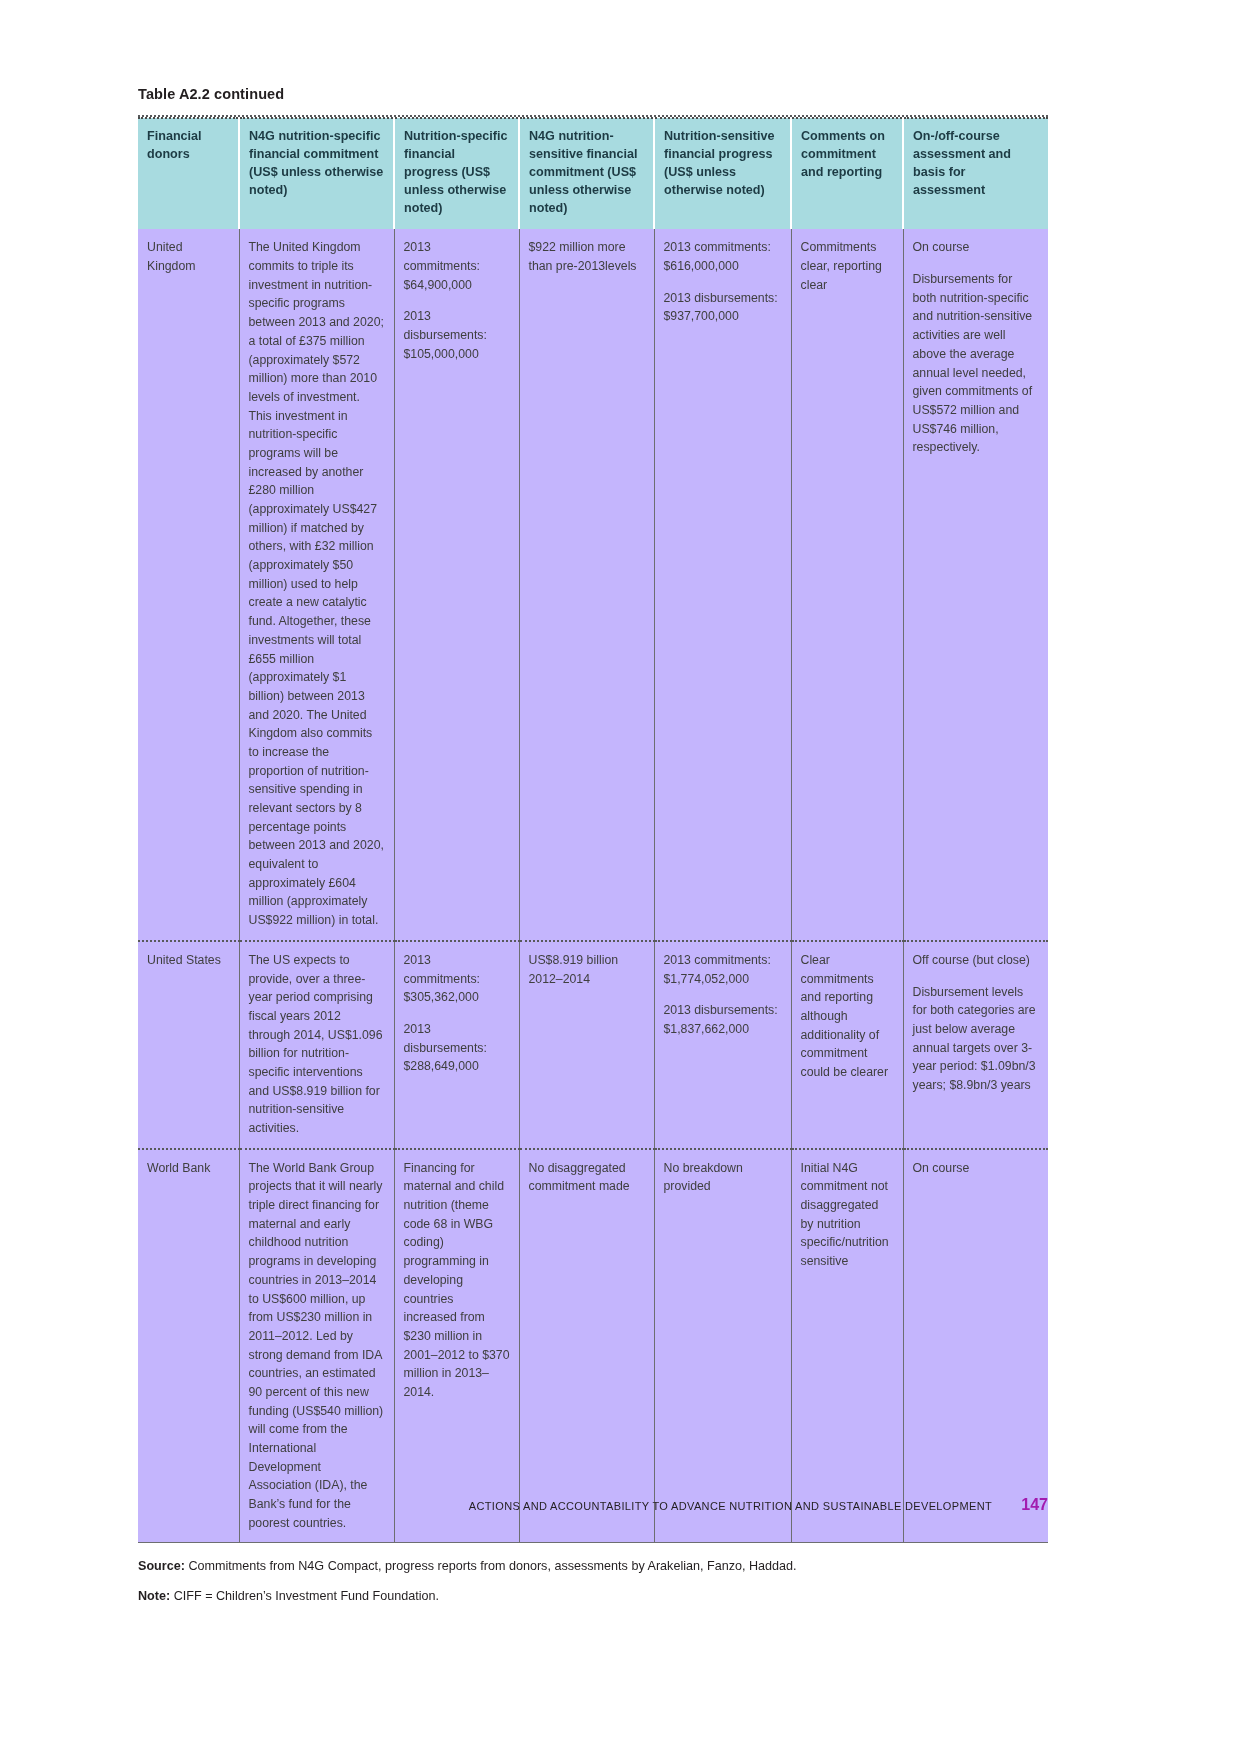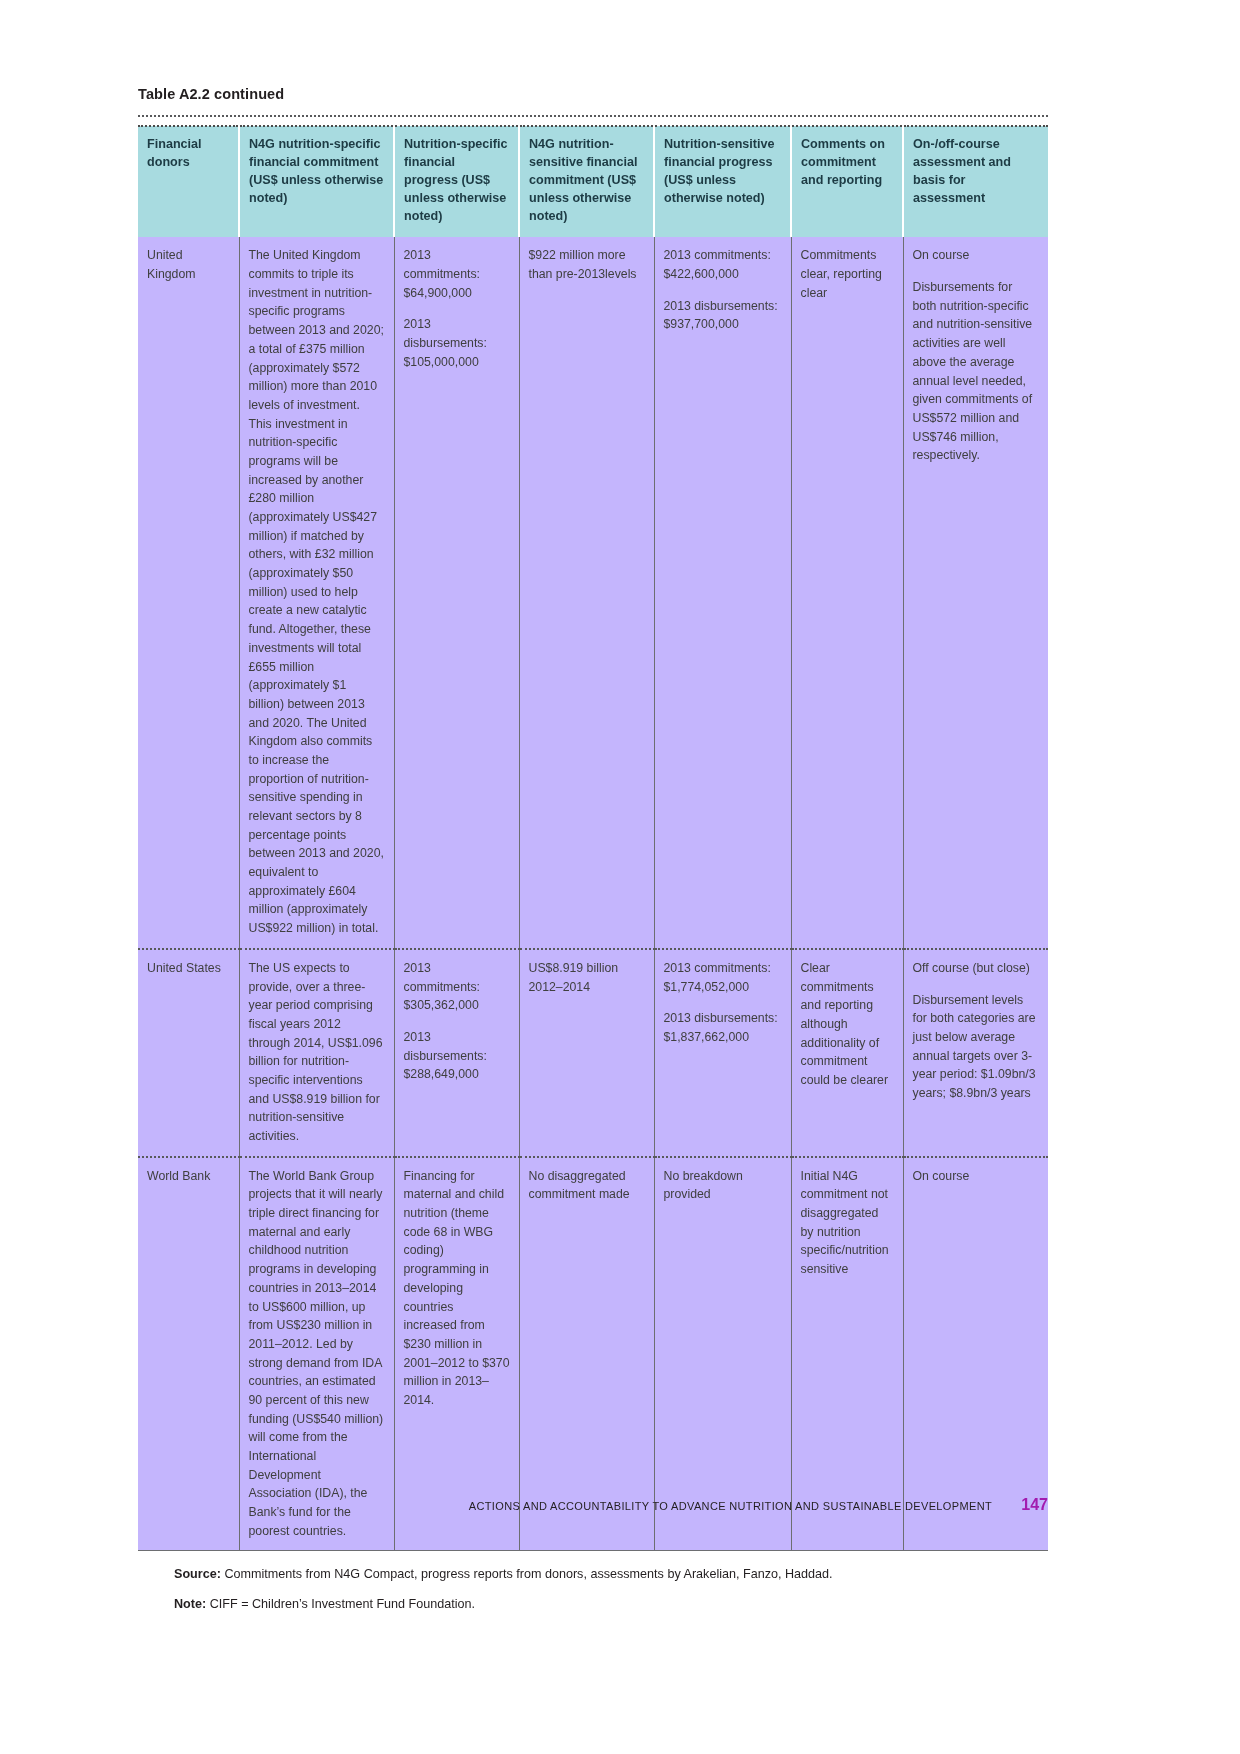--- a/index.html
+++ b/index.html
@@ -35,21 +35,20 @@
     font-weight: bold;
     color: #231f20;
     letter-spacing: 0.1px;
     margin-bottom: 13px;
   }
   table.a22 {
     width: 910px;
     border-collapse: collapse;
     table-layout: fixed;
     font-size: 12.3px;
-    margin-top: 8px;
   }
   table.a22 col.c0 { width: 101px; }
   table.a22 col.c1 { width: 155px; }
   table.a22 col.c2 { width: 125px; }
   table.a22 col.c3 { width: 135px; }
   table.a22 col.c4 { width: 137px; }
   table.a22 col.c5 { width: 112px; }
   table.a22 col.c6 { width: 145px; }
 
   thead th {
@@ -107,21 +106,20 @@
     width: 910px;
     height: 0;
     margin: 0;
   }
 
   .notes {
     margin-top: 14px;
     font-size: 12.6px;
     color: #231f20;
     line-height: 1.5;
-    margin-left: 36px;
   }
   .notes .line { margin-bottom: 11px; }
   .notes .line:last-child { margin-bottom: 0; }
   .notes b { font-weight: bold; }
 
   .footer {
     position: absolute;
     left: 138px;
     top: 1496px;
     width: 910px;
@@ -180,21 +178,21 @@
           <td>United Kingdom</td>
           <td>The United Kingdom commits to triple its investment in nutrition-specific programs between 2013 and 2020; a total of £375 million (approximately $572 million) more than 2010 levels of investment. This investment in nutrition-specific programs will be increased by another £280 million (approximately US$427 million) if matched by others, with £32 million (approximately $50 million) used to help create a new catalytic fund. Altogether, these investments will total £655 million (approximately $1 billion) between 2013 and 2020. The United Kingdom also commits to increase the proportion of nutrition-sensitive spending in relevant sectors by 8 percentage points between 2013 and 2020, equivalent to approximately £604 million (approximately US$922 million) in total.</td>
           <td>
             <p>2013 commitments: $64,900,000</p>
             <p>2013 disbursements: $105,000,000</p>
           </td>
           <td>
             <p>$922 million more than pre-2013levels</p>
           </td>
           <td>
-            <p>2013 commitments: $422,600,000</p>
+            <p>2013 commitments: $616,000,000</p>
             <p>2013 disbursements: $937,700,000</p>
           </td>
           <td>
             <p>Commitments clear, reporting clear</p>
           </td>
           <td>
             <p>On course</p>
             <p>Disbursements for both nutrition-specific and nutrition-sensitive activities are well above the average annual level needed, given commitments of US$572 million and US$746 million, respectively.</p>
           </td>
         </tr>

